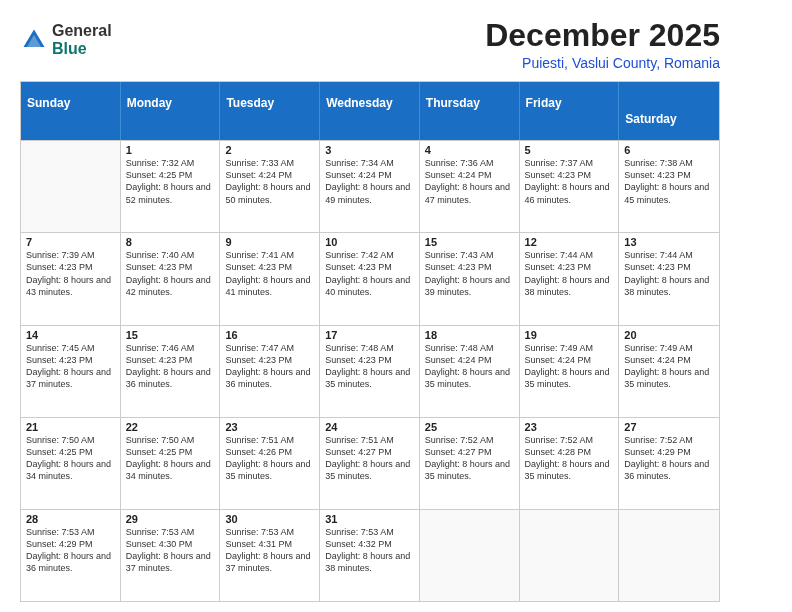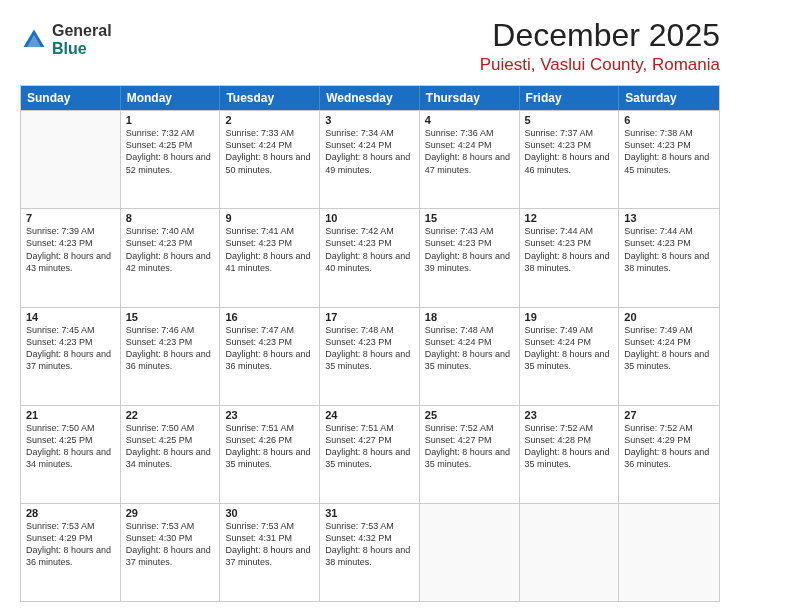--- a/index.html
+++ b/index.html
@@ -46,49 +46,49 @@
     .logo-icon {
       width: 28px;
       height: 28px;
       margin-right: 4px;
     }
     .title-block {
       text-align: right;
     }
     .month-title {
       font-size: 32px;
-      font-weight: normal;
+      font-weight: bold;
       color: #222;
       line-height: 1.1;
     }
     .location {
-      font-size: 17px;
-      color: #b91c1c;
+      font-size: 14px;
+      color: #1d4ed8;
       margin-top: 2px;
     }
     .calendar {
       flex: 1;
       display: flex;
       flex-direction: column;
       border: 1px solid #ccc;
     }
     .cal-header-row {
       display: grid;
       grid-template-columns: repeat(7, 1fr);
       background: #1a6fc4;
     }
     .cal-header-cell {
       color: #fff;
       font-size: 12px;
       font-weight: bold;
-      padding: 5px 6px;
+      padding: 14px 6px;
       text-align: left;
       border-right: 1px solid #3a8fd4;
     }
-    .cal-header-cell:last-child { border-right: none; }
+    .cal-header-cell:last-child { border-right: none; margin-top: 16px; }
     .cal-body {
       flex: 1;
       display: flex;
       flex-direction: column;
     }
     .cal-row {
       display: grid;
       grid-template-columns: repeat(7, 1fr);
       flex: 1;
       border-top: 1px solid #ccc;

